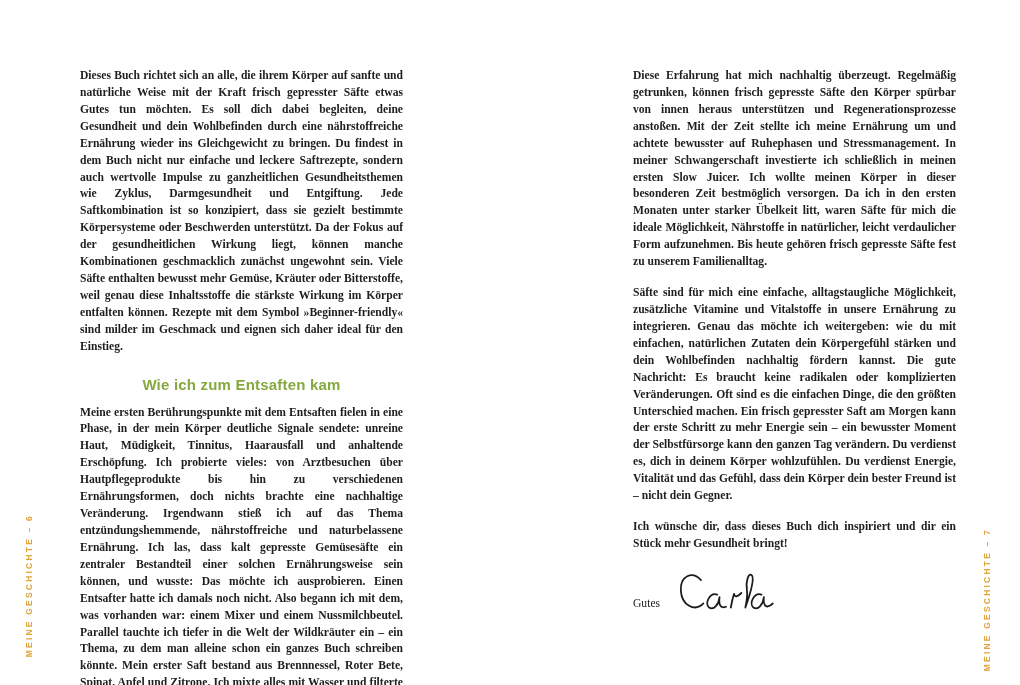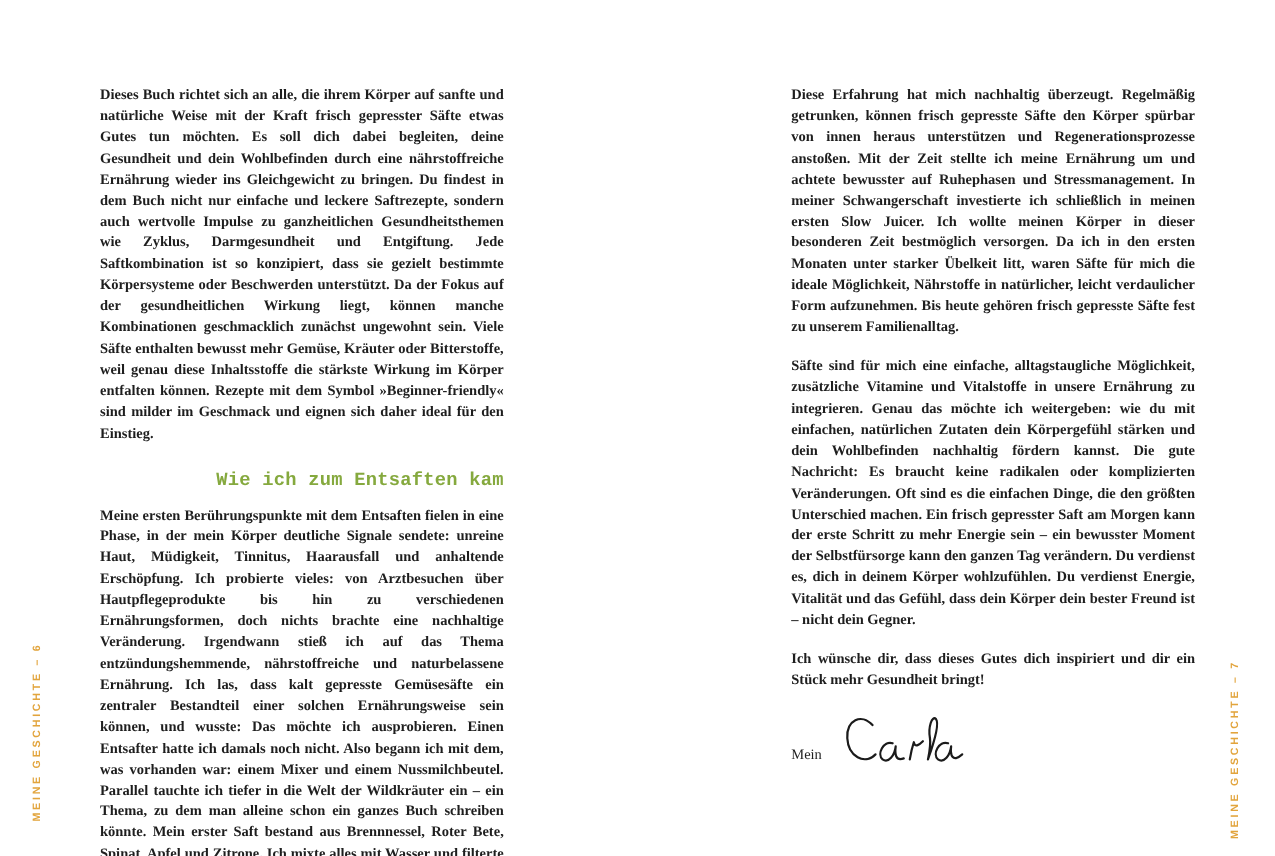--- a/index.html
+++ b/index.html
@@ -26,25 +26,25 @@
     hyphens: auto;
     -webkit-hyphens: auto;
   }
   .col-left  { left: 80px; }
   .col-right { left: 633px; }
   .col p {
     margin: 0 0 14px 0;
     font-weight: bold;
   }
   .section-heading {
-    font-family: Liberation Mono, monospace;
+    font-family: Liberation Sans, sans-serif;
     font-size: 15px;
     font-weight: 700;
     color: #85a93e;
-    text-align: right;
+    text-align: center;
     margin: 18px 0 9px 0;
     letter-spacing: 0.2px;
   }
   .vlabel {
     position: absolute;
     font-family: "Liberation Sans", sans-serif;
     font-size: 8.5px;
     font-weight: 700;
     color: #e2a43c;
     letter-spacing: 2.2px;
@@ -84,24 +84,24 @@
 
   <div class="col col-left">
     <p>Dieses Buch richtet sich an alle, die ihrem Körper auf sanfte und natürliche Weise mit der Kraft frisch gepresster Säfte etwas Gutes tun möchten. Es soll dich dabei begleiten, deine Gesundheit und dein Wohlbefinden durch eine nährstoffreiche Ernährung wieder ins Gleichgewicht zu bringen. Du findest in dem Buch nicht nur einfache und leckere Saftrezepte, sondern auch wertvolle Impulse zu ganzheitlichen Gesundheitsthemen wie Zyklus, Darmgesundheit und Entgiftung. Jede Saftkombination ist so konzipiert, dass sie gezielt bestimmte Körpersysteme oder Beschwerden unterstützt. Da der Fokus auf der gesundheitlichen Wirkung liegt, können manche Kombinationen geschmacklich zunächst ungewohnt sein. Viele Säfte enthalten bewusst mehr Gemüse, Kräuter oder Bitterstoffe, weil genau diese Inhaltsstoffe die stärkste Wirkung im Körper entfalten können. Rezepte mit dem Symbol »Beginner-friendly« sind milder im Geschmack und eignen sich daher ideal für den Einstieg.</p>
     <div class="section-heading">Wie ich zum Entsaften kam</div>
     <p>Meine ersten Berührungspunkte mit dem Entsaften fielen in eine Phase, in der mein Körper deutliche Signale sendete: unreine Haut, Müdigkeit, Tinnitus, Haarausfall und anhaltende Erschöpfung. Ich probierte vieles: von Arztbesuchen über Hautpflegeprodukte bis hin zu verschiedenen Ernährungsformen, doch nichts brachte eine nachhaltige Veränderung. Irgendwann stieß ich auf das Thema entzündungshemmende, nährstoffreiche und naturbelassene Ernährung. Ich las, dass kalt gepresste Gemüsesäfte ein zentraler Bestandteil einer solchen Ernährungsweise sein können, und wusste: Das möchte ich ausprobieren. Einen Entsafter hatte ich damals noch nicht. Also begann ich mit dem, was vorhanden war: einem Mixer und einem Nussmilchbeutel. Parallel tauchte ich tiefer in die Welt der Wildkräuter ein – ein Thema, zu dem man alleine schon ein ganzes Buch schreiben könnte. Mein erster Saft bestand aus Brennnessel, Roter Bete, Spinat, Apfel und Zitrone. Ich mixte alles mit Wasser und filterte die Mischung anschließend durch den Nussmilchbeutel. Schon nach kurzer Zeit bemerkte ich erste Veränderungen. Meine Haut wurde klarer, die</p>
   </div>
 
   <div class="col col-right">
     <p>Diese Erfahrung hat mich nachhaltig überzeugt. Regelmäßig getrunken, können frisch gepresste Säfte den Körper spürbar von innen heraus unterstützen und Regenerationsprozesse anstoßen. Mit der Zeit stellte ich meine Ernährung um und achtete bewusster auf Ruhephasen und Stressmanagement. In meiner Schwangerschaft investierte ich schließlich in meinen ersten Slow Juicer. Ich wollte meinen Körper in dieser besonderen Zeit bestmöglich versorgen. Da ich in den ersten Monaten unter starker Übelkeit litt, waren Säfte für mich die ideale Möglichkeit, Nährstoffe in natürlicher, leicht verdaulicher Form aufzunehmen. Bis heute gehören frisch gepresste Säfte fest zu unserem Familienalltag.</p>
     <p>Säfte sind für mich eine einfache, alltagstaugliche Möglichkeit, zusätzliche Vitamine und Vitalstoffe in unsere Ernährung zu integrieren. Genau das möchte ich weitergeben: wie du mit einfachen, natürlichen Zutaten dein Körpergefühl stärken und dein Wohlbefinden nachhaltig fördern kannst. Die gute Nachricht: Es braucht keine radikalen oder komplizierten Veränderungen. Oft sind es die einfachen Dinge, die den größten Unterschied machen. Ein frisch gepresster Saft am Morgen kann der erste Schritt zu mehr Energie sein – ein bewusster Moment der Selbstfürsorge kann den ganzen Tag verändern. Du verdienst es, dich in deinem Körper wohlzufühlen. Du verdienst Energie, Vitalität und das Gefühl, dass dein Körper dein bester Freund ist – nicht dein Gegner.</p>
-    <p>Ich wünsche dir, dass dieses Gutes dich inspiriert und dir ein Stück mehr Gesundheit bringt!</p>
+    <p>Ich wünsche dir, dass dieses Buch dich inspiriert und dir ein Stück mehr Gesundheit bringt!</p>
 
     <div class="closing-row">
-      <span class="closing-word">Mein</span>
+      <span class="closing-word">Gutes</span>
       <span class="signature">
         <span class="sr-only">Carla</span>
 
         <svg width="100" height="52" viewBox="0 0 124 60" fill="none" stroke="#1b1b1b" stroke-width="2.2" stroke-linecap="round" stroke-linejoin="round">
           <path d="M31 14 C 20 2, 5 9, 6 27 C 7 45, 23 54, 34 43"></path>
           <path d="M51 32 C 42 29, 35 43, 41 48 C 47 52, 53 44, 54 35 C 53 43, 54 50, 62 47"></path>
           <path d="M68 48 C 69 42, 70 37, 72 31 C 73 37, 78 33, 81 30"></path>
           <path d="M86 48 C 91 34, 98 13, 94 8 C 90 4, 86 16, 88 27 C 89 35, 87 43, 86 48"></path>
           <path d="M106 32 C 97 29, 90 43, 96 48 C 102 52, 108 44, 109 35 C 108 43, 110 52, 120 43"></path>
         </svg>

